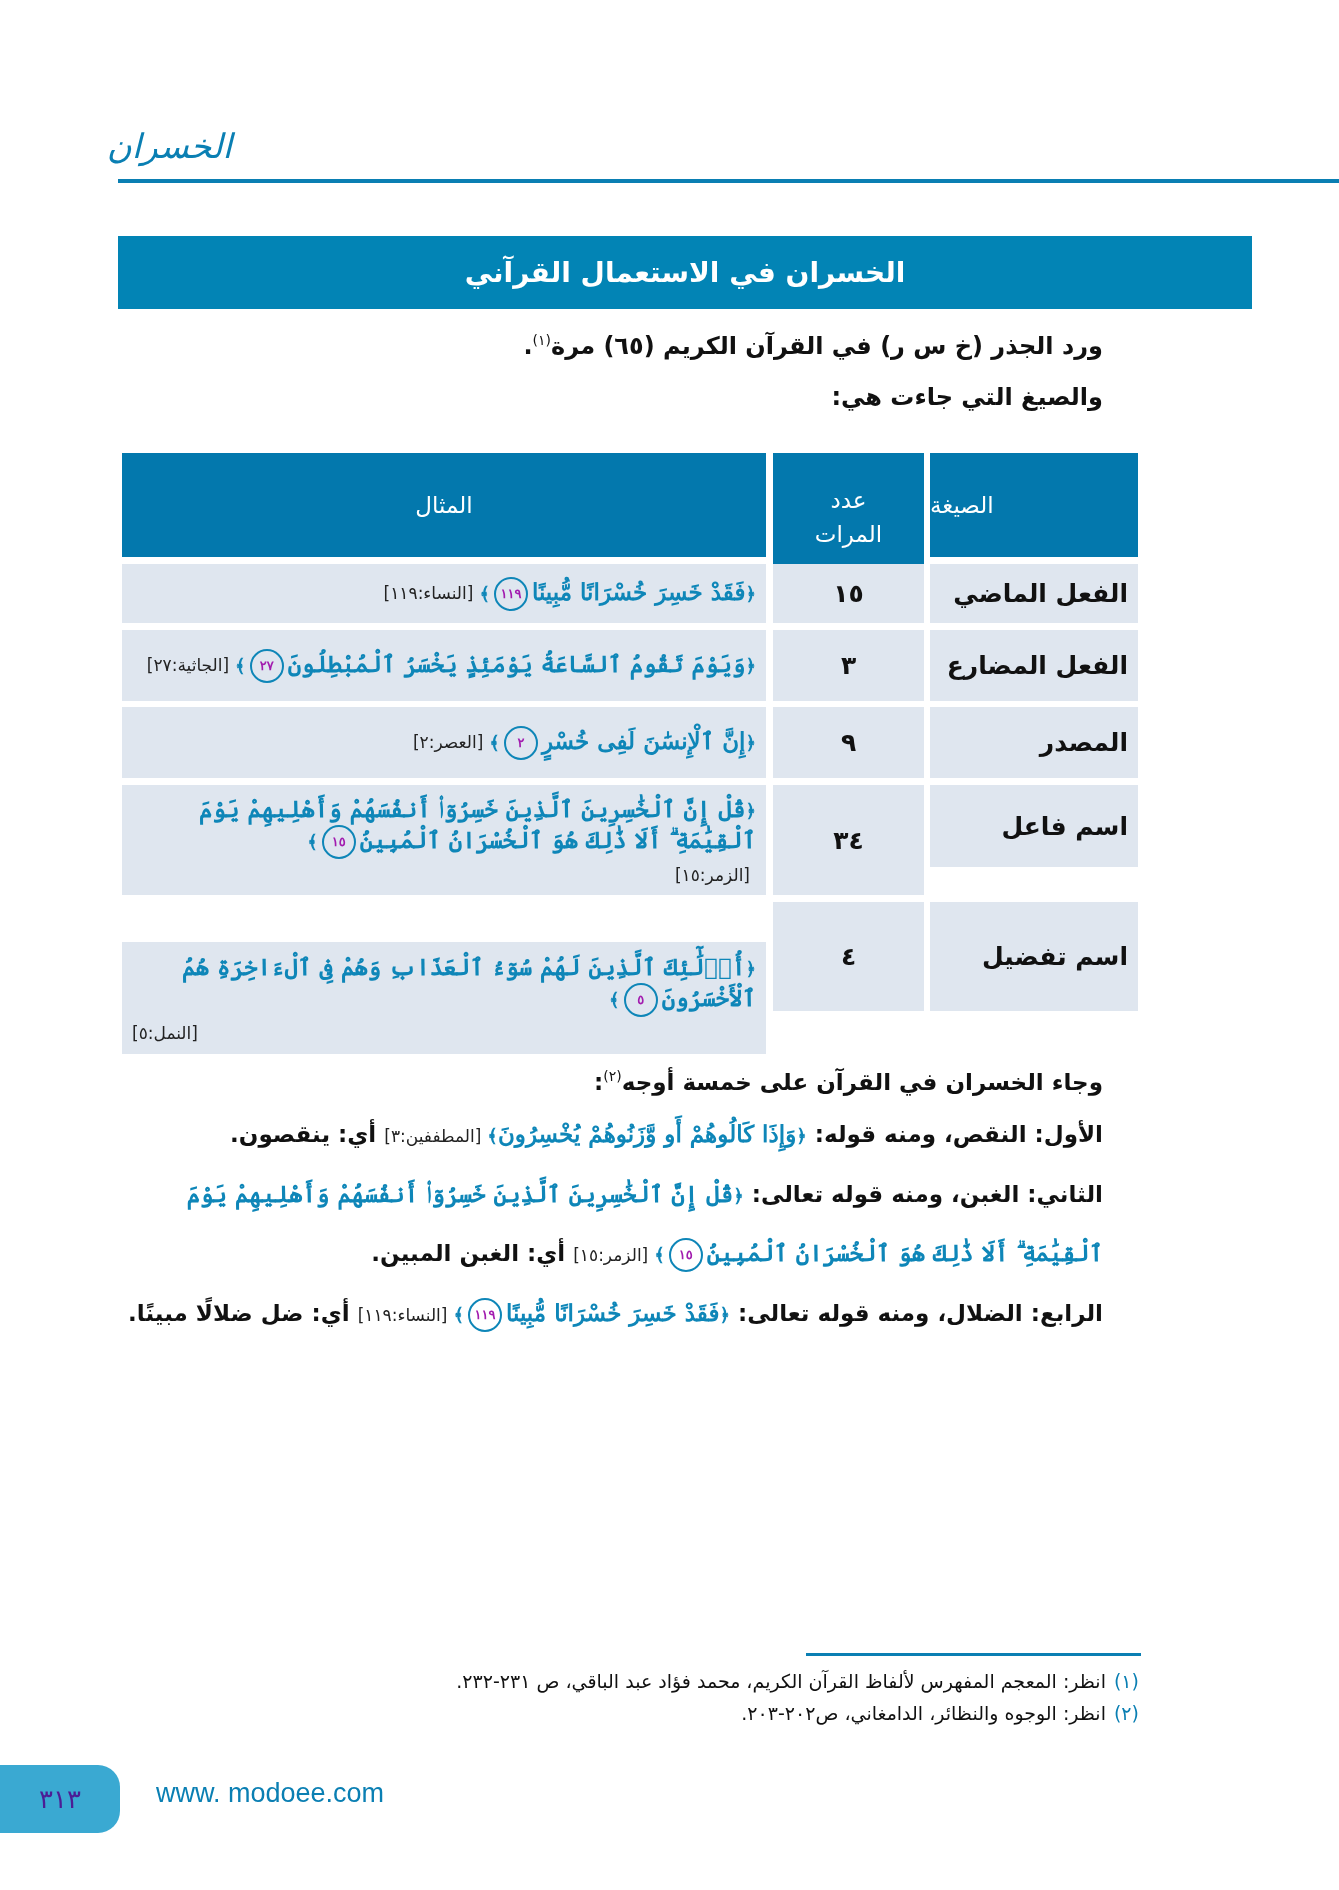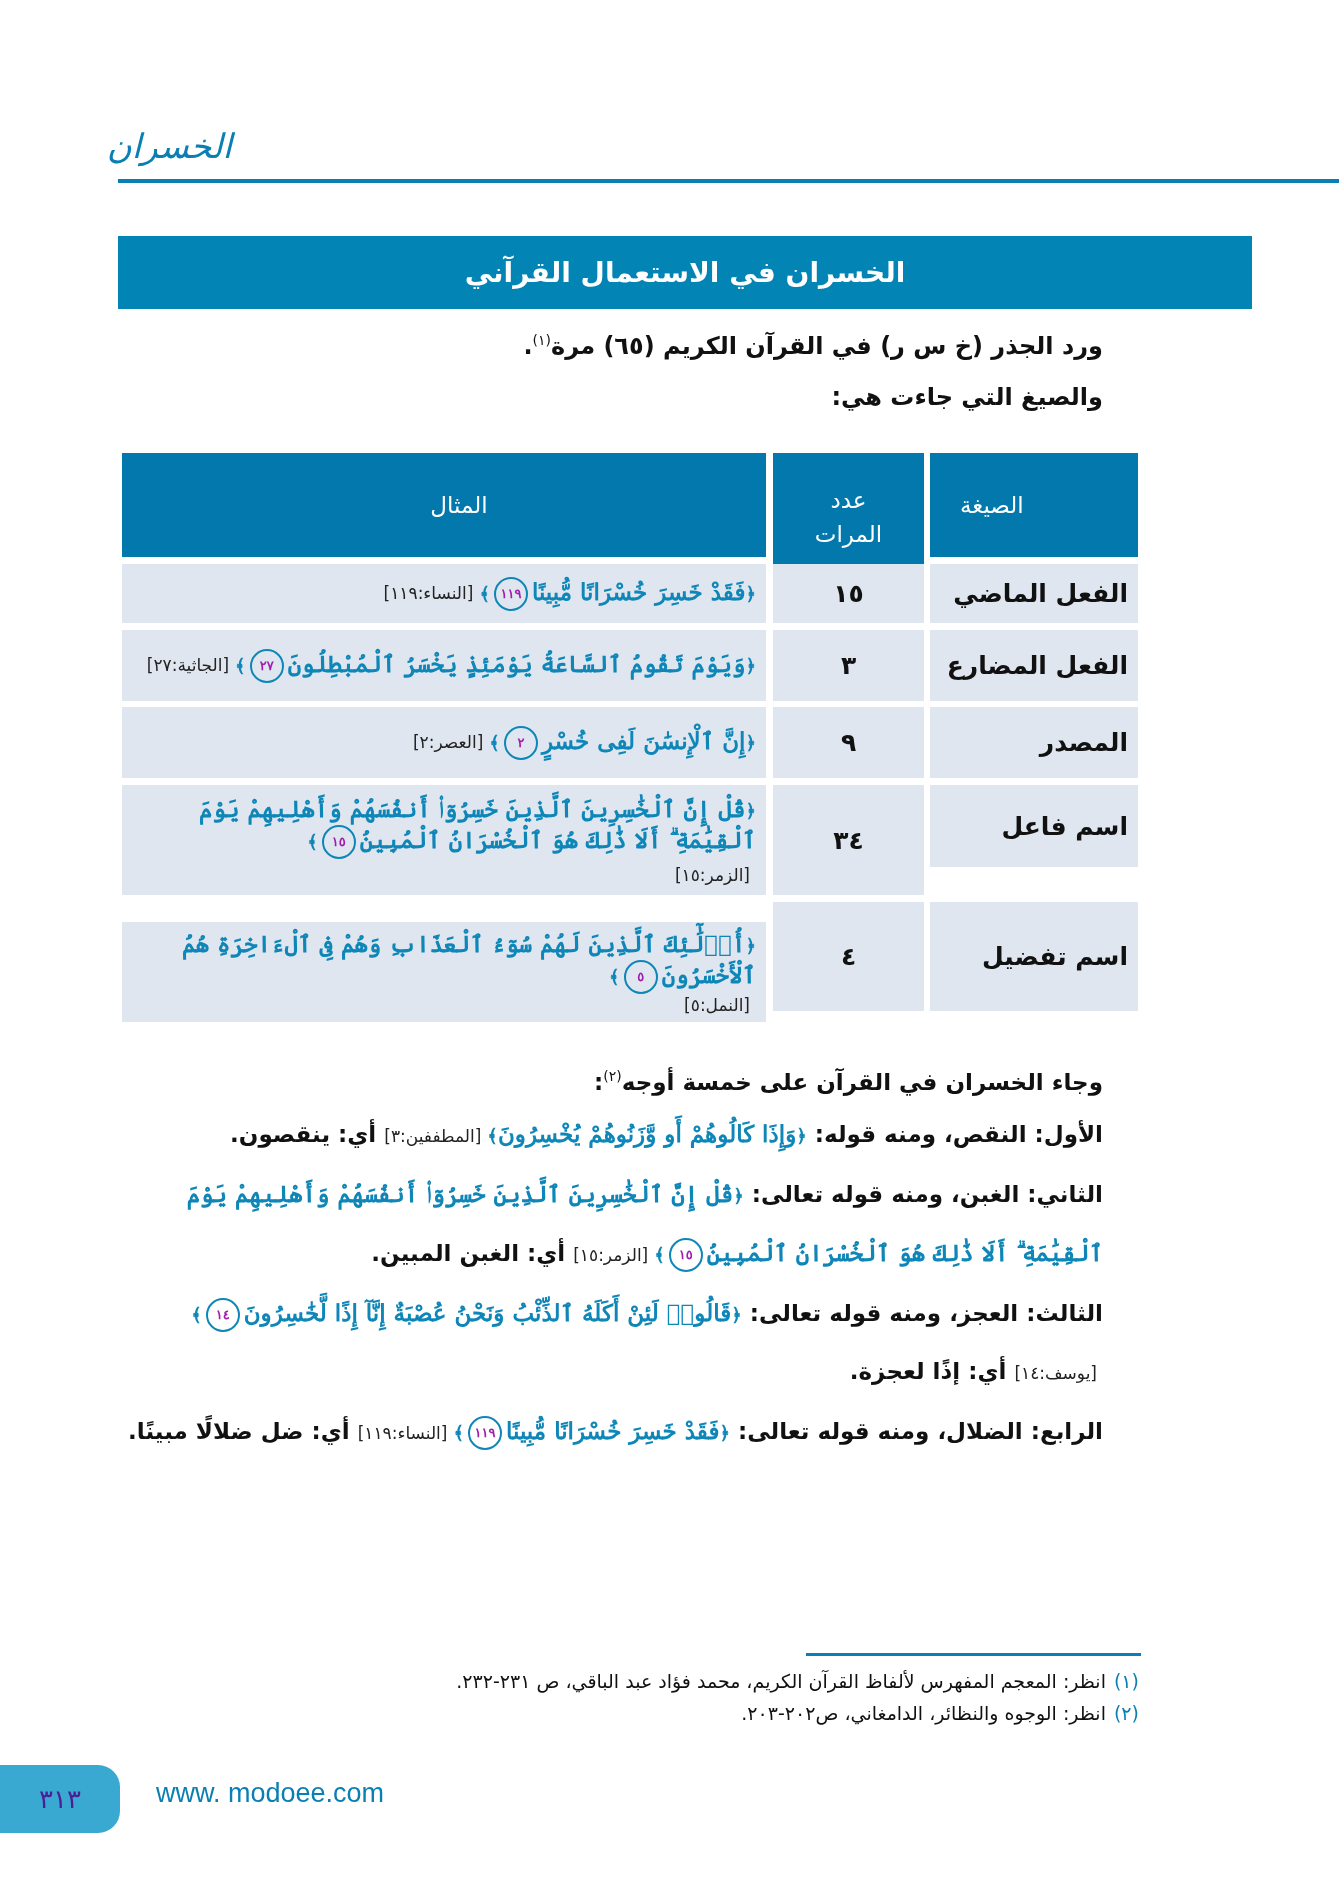--- a/index.html
+++ b/index.html
@@ -9,21 +9,21 @@
   #running-title { left:112px; top:126px; width:120px; text-align:left; color:#0a7fb3;
         font-family:"DejaVu Serif", serif; font-size:34px; font-style:italic; direction:rtl; }
   #header-rule { left:118px; top:179px; width:1221px; height:4px; background:#0a7fb3; }
   #banner { left:118px; top:236px; width:1134px; height:73px; background:#0284b5; color:#fff;
         display:flex; align-items:center; justify-content:center; font-weight:bold; font-size:28px; direction:rtl; }
   .para { right:236px; direction:rtl; text-align:right; font-weight:bold; font-size:24px; white-space:nowrap; }
   .para sup { font-size:14px; font-weight:normal; }
   #intro1 { top:332px; }
   #intro2 { top:383px; }
   .cell { position:absolute; background:#dfe6ef; display:flex; align-items:center; direction:rtl; box-sizing:border-box; }
-  .hcell { background:#0378ad; color:#fff; font-size:23px; justify-content:center; text-align:center;padding-left:30px; }
+  .hcell { background:#0378ad; color:#fff; font-size:23px; justify-content:center; text-align:center; }
   .form-cell { left:930px; width:208px; justify-content:flex-start; padding-right:10px; font-weight:bold; font-size:25px; }
   .count-cell { left:773px; width:151px; justify-content:center; font-weight:bold; font-size:25px; }
   .ex-cell { left:122px; width:644px; justify-content:flex-start; padding:6px 10px; font-size:23px; line-height:1.35; flex-wrap:wrap; }
   .verse { color:#0e86b8; font-family:"DejaVu Serif", serif; font-weight:bold; }
   .ref { color:#222; font-size:17px; margin-right:6px; font-weight:normal; }
   .orn { color:#0e86b8; font-size:18px; }
   .ayah { display:inline-block; width:30px; height:30px; border:2px solid #0e86b8; border-radius:50%;
           text-align:center; line-height:30px; font-size:13px; color:#a21caf; margin:0 4px; vertical-align:middle; font-weight:bold; }
   .sense { right:236px; left:118px; direction:rtl; text-align:right; font-size:23px; line-height:57px; font-weight:bold; }
   .sense .verse { font-weight:bold; }
@@ -106,35 +106,34 @@
           <span class="ref">[الزمر:١٥]</span>
         </div>
       </div>
       <div>
         <div class="cell form-cell" style="top: 902px; height: 109px;">
           <span>اسم تفضيل</span>
         </div>
         <div class="cell count-cell" style="top: 902px; height: 109px;">
           <span>٤</span>
         </div>
-        <div class="cell ex-cell" style="top: 922px; height: 100px;">
+        <div class="cell ex-cell" style="top: 942px; height: 112px; justify-content: flex-end;">
           <span class="verse"><span class="orn">﴿</span><span>أُو۟لَٰٓئِكَ ٱلَّذِينَ لَهُمْ سُوٓءُ ٱلْعَذَابِ وَهُمْ فِى ٱلْءَاخِرَةِ هُمُ ٱلْأَخْسَرُونَ</span><span class="ayah">٥</span><span class="orn">﴾</span></span>
           <span class="ref">[النمل:٥]</span>
         </div>
       </div>
     </div>
 </div>
 
 <div class="abs sense" style="top:1048px;">
   <span>وجاء الخسران في القرآن على خمسة أوجه</span><sup style="font-size:14px;font-weight:normal;">(٢)</sup><span>:</span>
 </div>
 <div id="senses" class="abs sense" style="top:1105px;">
     <div><span>الأول: النقص، ومنه قوله:</span> <span class="verse"><span class="orn">﴿</span><span>وَإِذَا كَالُوهُمْ أَو وَّزَنُوهُمْ يُخْسِرُونَ</span><span class="orn">﴾</span></span><span class="ref">[المطففين:٣]</span> <span>أي: ينقصون.</span></div>
     <div><span>الثاني: الغبن، ومنه قوله تعالى:</span> <span class="verse"><span class="orn">﴿</span><span>قُلْ إِنَّ ٱلْخَٰسِرِينَ ٱلَّذِينَ خَسِرُوٓا۟ أَنفُسَهُمْ وَأَهْلِيهِمْ يَوْمَ ٱلْقِيَٰمَةِ ۗ أَلَا ذَٰلِكَ هُوَ ٱلْخُسْرَانُ ٱلْمُبِينُ</span><span class="ayah">١٥</span><span class="orn">﴾</span></span><span class="ref">[الزمر:١٥]</span> <span>أي: الغبن المبين.</span></div>
-    <div><span>الثالث: العجز، ومنه قوله تعالى:</span> <span class="verse"><span class="orn">﴿</span><span>قَالُوا۟ لَئِنْ أَكَلَهُ ٱلذِّئْبُ وَنَحْنُ عُصْبَةٌ إِنَّآ إِذًا لَّخَٰسِرُونَ</span><span class="ayah">١٤</span><span class="orn">﴾</span></span><span class="ref">[يوسف:١٤]</span> <span>أي: إذًا لعجزة.</span></div>
     <div><span>الرابع: الضلال، ومنه قوله تعالى:</span> <span class="verse"><span class="orn">﴿</span><span>فَقَدْ خَسِرَ خُسْرَانًا مُّبِينًا</span><span class="ayah">١١٩</span><span class="orn">﴾</span></span><span class="ref">[النساء:١١٩]</span> <span>أي: ضل ضلالًا مبينًا.</span></div>
   </div>
 
 <div id="fn-rule" class="abs"></div>
 <div id="fn1" class="abs fn">
   <span class="num">(١)</span><span>انظر: المعجم المفهرس لألفاظ القرآن الكريم، محمد فؤاد عبد الباقي، ص ٢٣١-٢٣٢.</span>
 </div>
 <div id="fn2" class="abs fn">
   <span class="num">(٢)</span><span>انظر: الوجوه والنظائر، الدامغاني، ص٢٠٢-٢٠٣.</span>
 </div>

